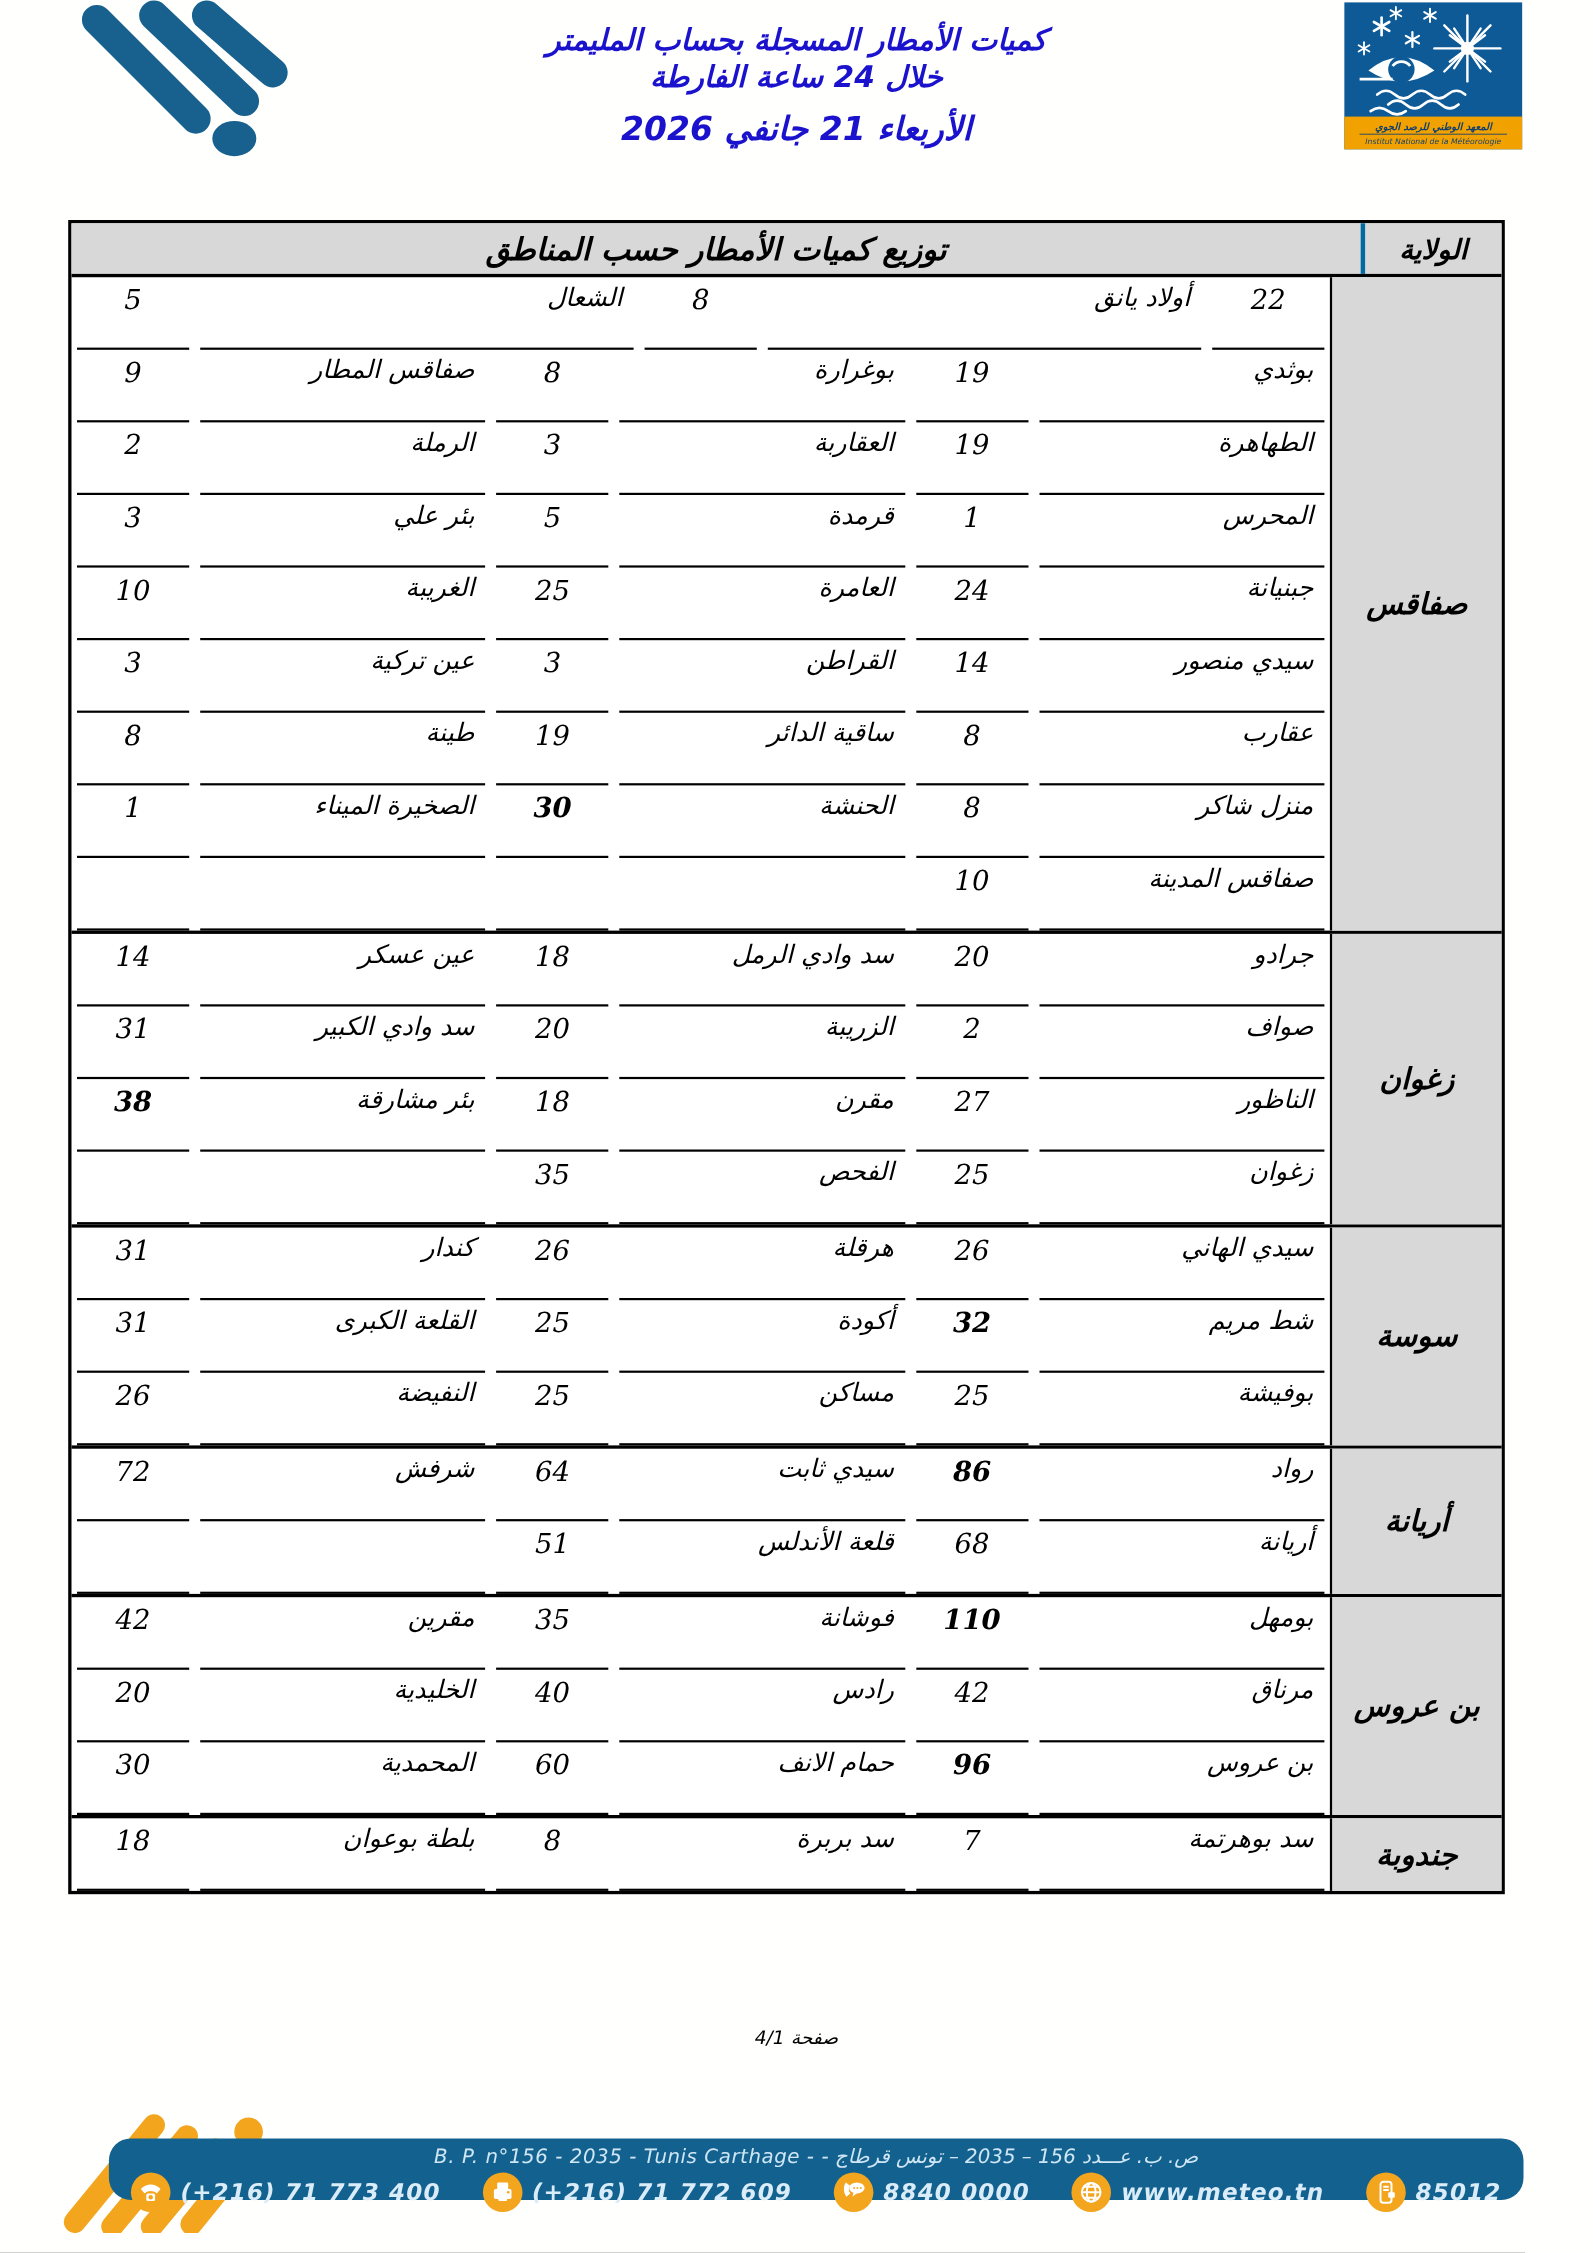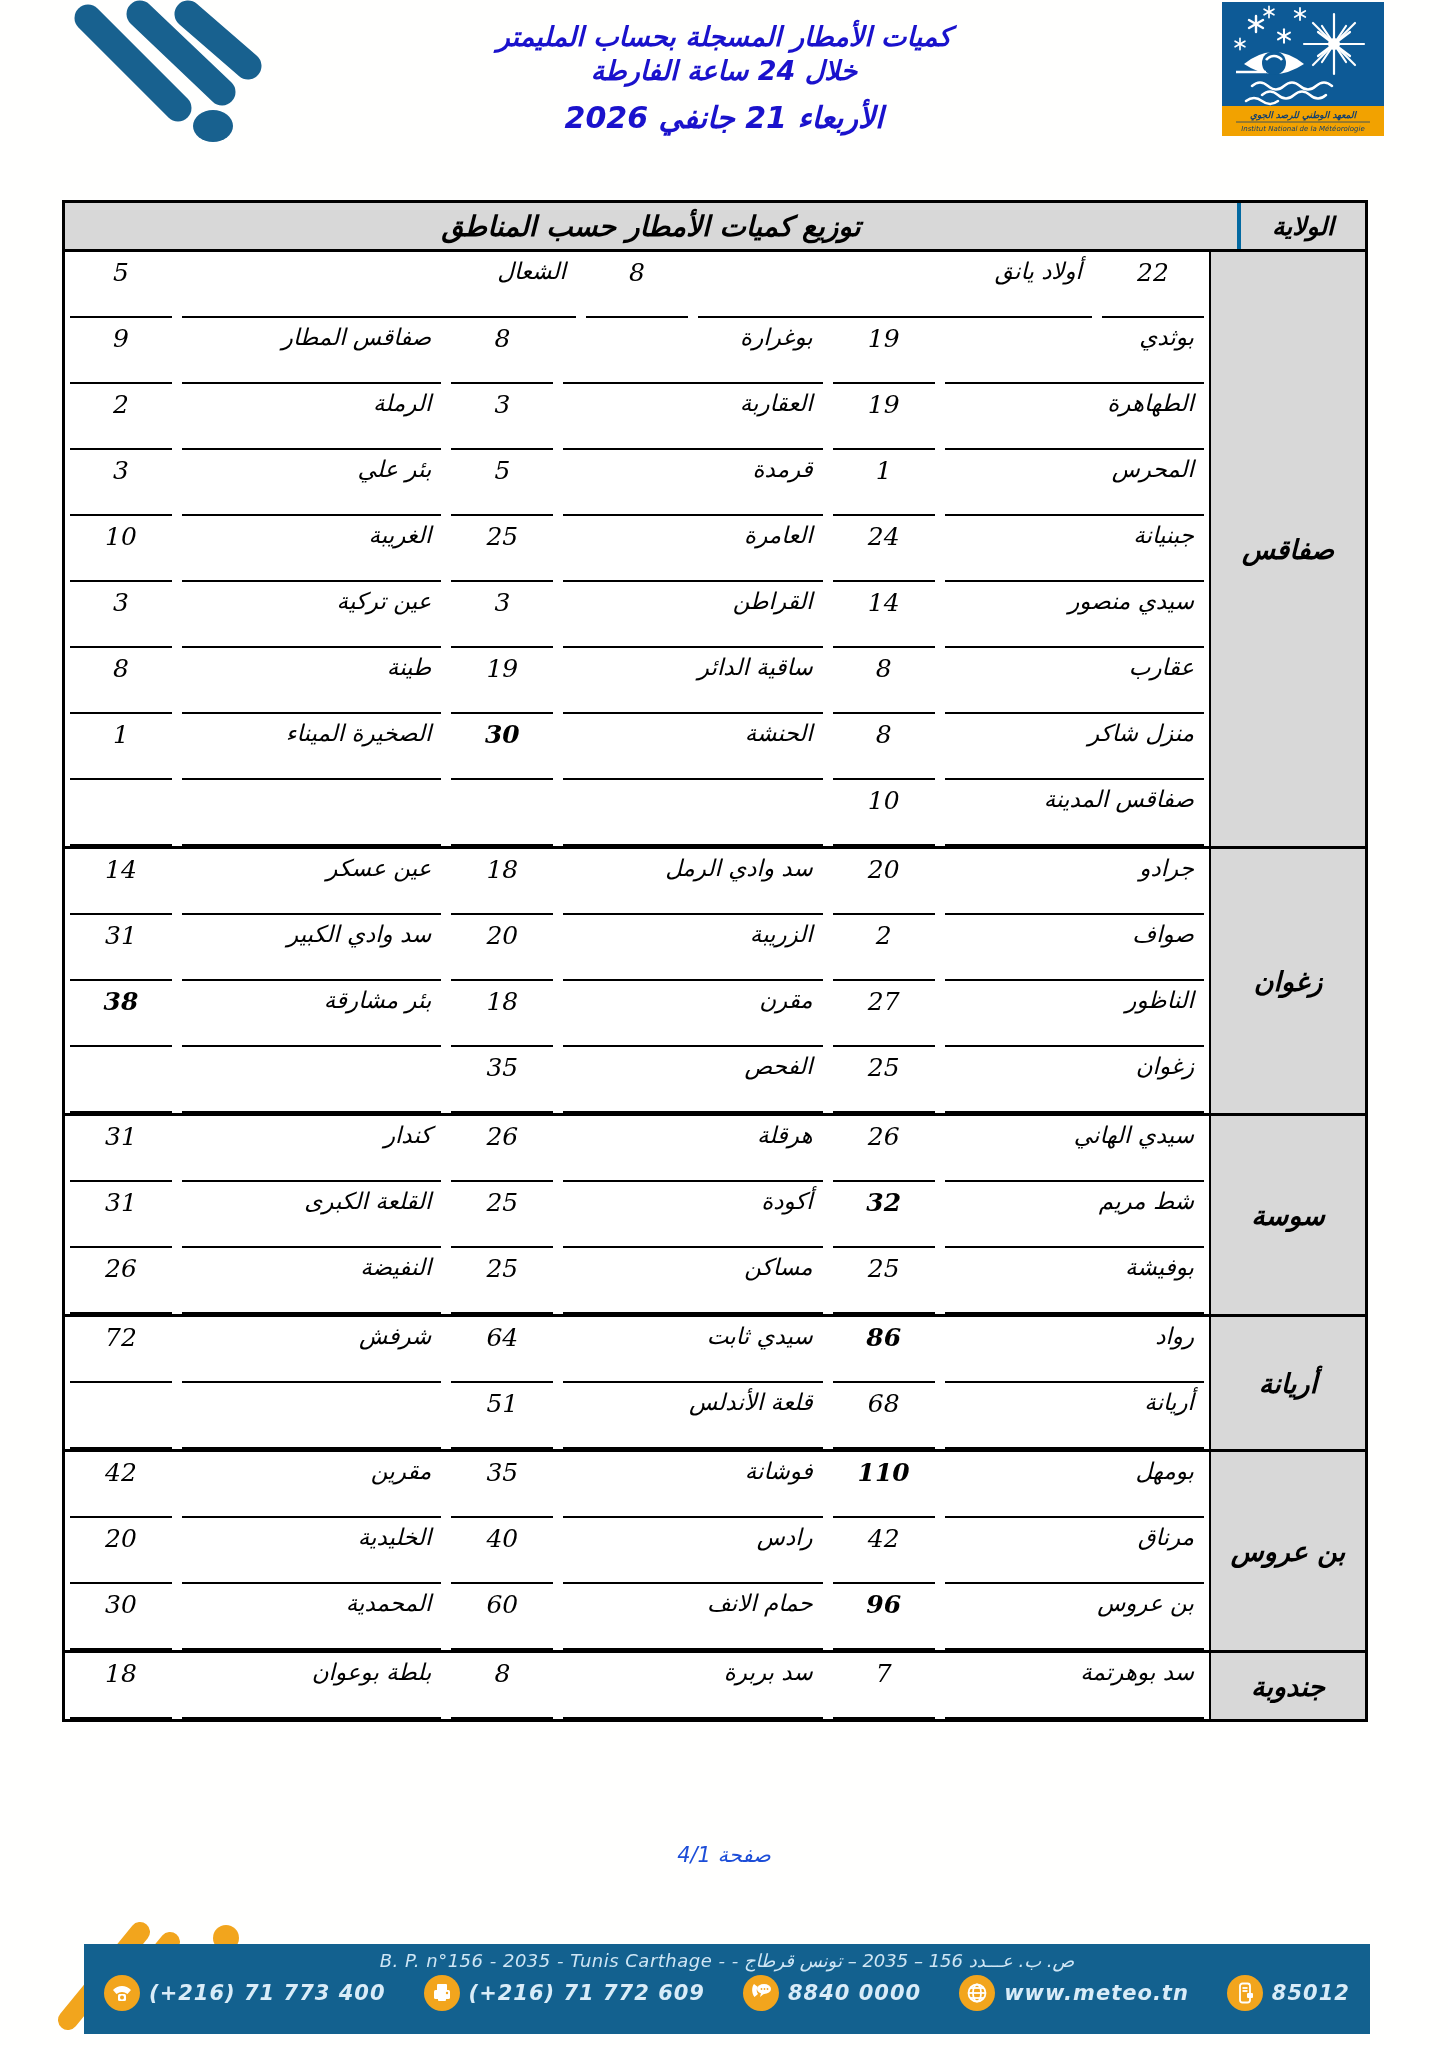--- a/index.html
+++ b/index.html
@@ -25,25 +25,25 @@
   .wilaya-cell{width:156px;background:#d8d8d8;border-left:2px solid #000;display:flex;
                align-items:center;justify-content:center;font-weight:bold;font-size:27px;
                box-sizing:border-box;}
   .rows{flex:1;display:flex;flex-direction:column;}
   .row{display:flex;height:66px;}
   .cell{border-bottom:2.5px solid #000;margin:0 5px;box-sizing:border-box;padding-top:6px;}
   .cell.name{flex:1;text-align:right;padding-right:10px;font-size:23px;}
   .cell.val{width:102px;text-align:center;font-family:"DejaVu Serif",serif;font-size:25px;}
   .cell.val.bold{font-weight:bold;}
   
-  .page-num{position:absolute;left:0;right:0;top:1843px;text-align:center;font-size:21px;
-            direction:rtl;color:#1d4ed8;}
+  .page-num{position:absolute;left:0;right:0;top:1843px;text-align:center;font-size:17px;
+            direction:rtl;color:#000000;}
   
-  .footer-band{position:absolute;left:84px;top:1944px;width:1286px;height:90px;
-               background:#13618f;color:#cfe6f5;}
+  .footer-band{position:absolute;left:99px;top:1944px;width:1286px;height:56px;
+               background:#13618f;color:#cfe6f5;border-radius:20px;}
   .footer-line1{text-align:center;font-size:18px;padding-top:6px;letter-spacing:.5px;
                 white-space:nowrap;}
   .footer-line2{display:flex;justify-content:center;align-items:center;gap:38px;
                 margin-top:4px;}
   .f-item{display:flex;align-items:center;gap:9px;}
   .f-circle{width:36px;height:36px;border-radius:50%;background:#f2a51d;display:flex;
             align-items:center;justify-content:center;flex:0 0 auto;}
   .f-label{font-size:21px;font-weight:bold;color:#d9ecf8;letter-spacing:1px;}
   .footer-deco{position:absolute;left:44px;top:1912px;}
 </style>

